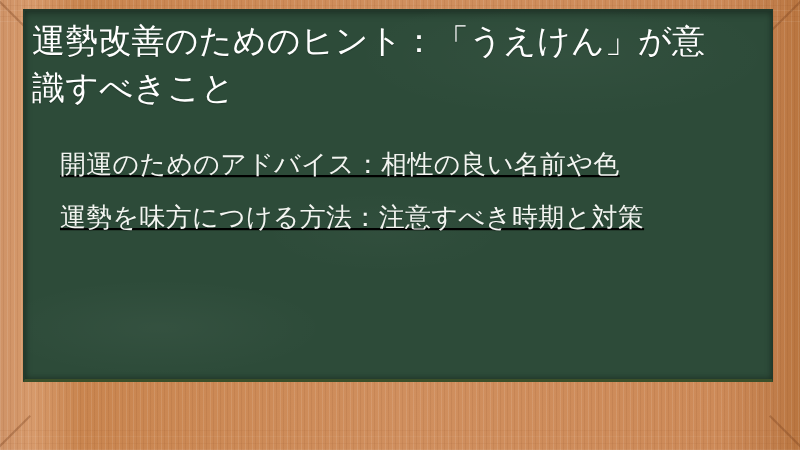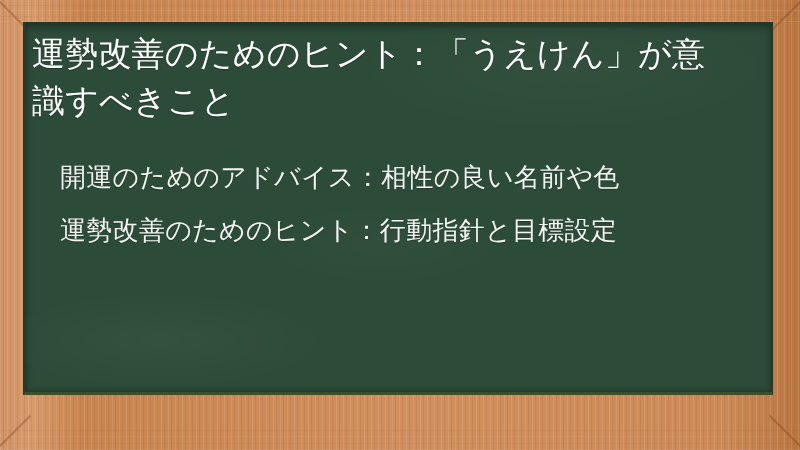--- a/index.html
+++ b/index.html
@@ -88,21 +88,21 @@
       rgba(140,72,30,0.07) 6px,
       rgba(140,72,30,0.07) 7px,
       rgba(0,0,0,0.00) 7px,
       rgba(0,0,0,0.00) 13px);
     pointer-events: none;
   }
 
   
   #board-surface {
     position: absolute;
-    top: 22px;
+    top: 9px;
     left: 23px;
     width: 750px;
     height: 373px;
     box-sizing: border-box;
     background: #2d4b39;
     border-top: 2px solid #22382a;
     border-left: 2px solid #243b2d;
     border-right: 1px solid #22382a;
     border-bottom: 3px solid #3b4f2a;
     box-shadow: inset 0 3px 7px rgba(0,0,0,0.30),
@@ -141,20 +141,21 @@
     letter-spacing: 0.2px;
     white-space: pre-wrap;
     text-shadow: 0 1px 1px rgba(0,0,0,0.25);
     max-width: 700px;
   }
 
   #board-list {
     list-style: none;
     margin: 27px 0 0 0;
     padding: 0 0 0 28px;
+    text-decoration: underline;
   }
   #board-list li {
     color: #f3f5f1;
     font-size: 26px;
     font-weight: normal;
     line-height: 53px;
     letter-spacing: 0.3px;
     white-space: nowrap;
     text-shadow: 0 1px 1px rgba(0,0,0,0.22);
   }
@@ -185,20 +186,20 @@
   <div class="miter br"></div>
 
   <div id="board-surface">
     <div id="board-dust"></div>
 
     <div id="board-content">
       <h1 id="board-title">運勢改善のためのヒント：「うえけん」が意識すべきこと</h1>
 
       <ul id="board-list">
         <li>開運のためのアドバイス：相性の良い名前や色</li>
-        <li>運勢改善のためのヒント：行動指針と目標設定</li>
+        <li>運勢を味方につける方法：注意すべき時期と対策</li>
       </ul>
     </div>
 
     <div id="chalk-stick"></div>
   </div>
 
 </div>
 
 </body></html>

